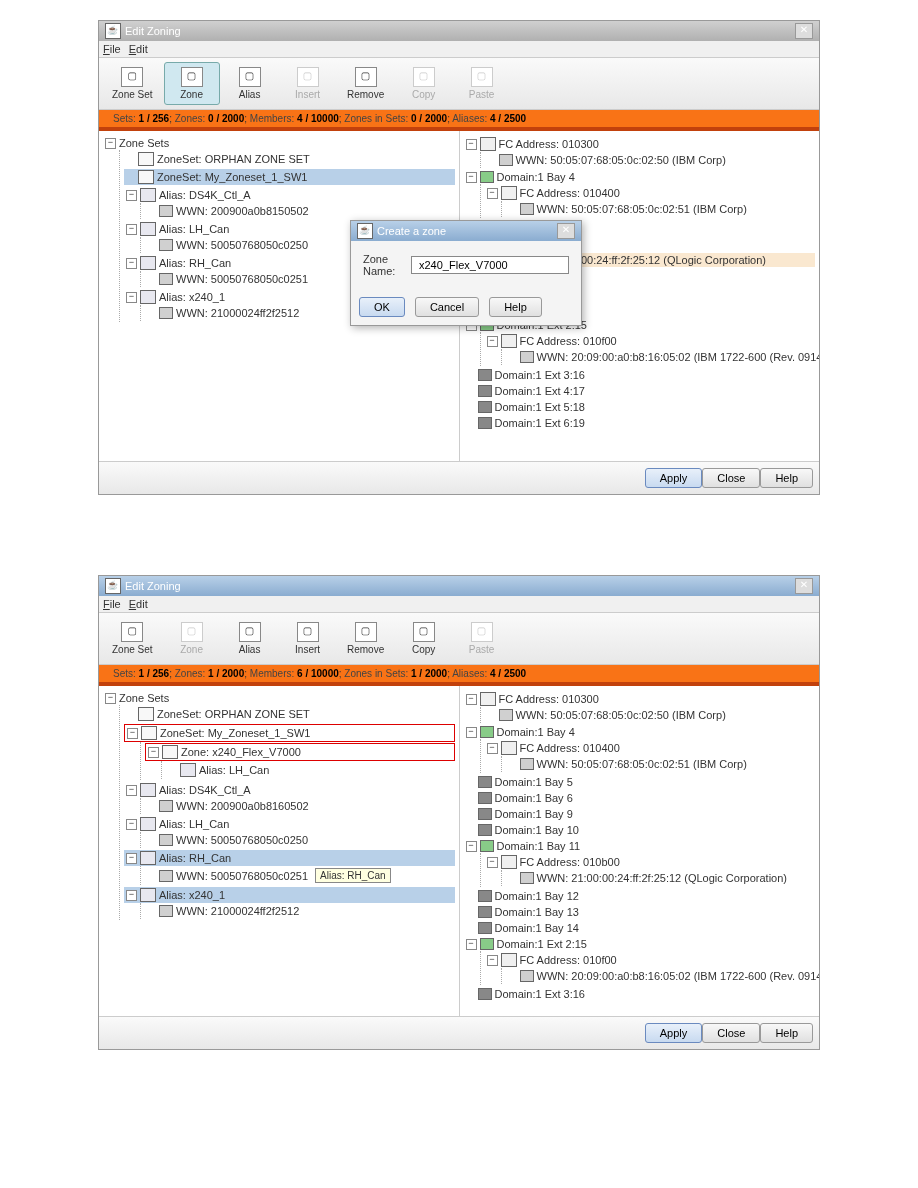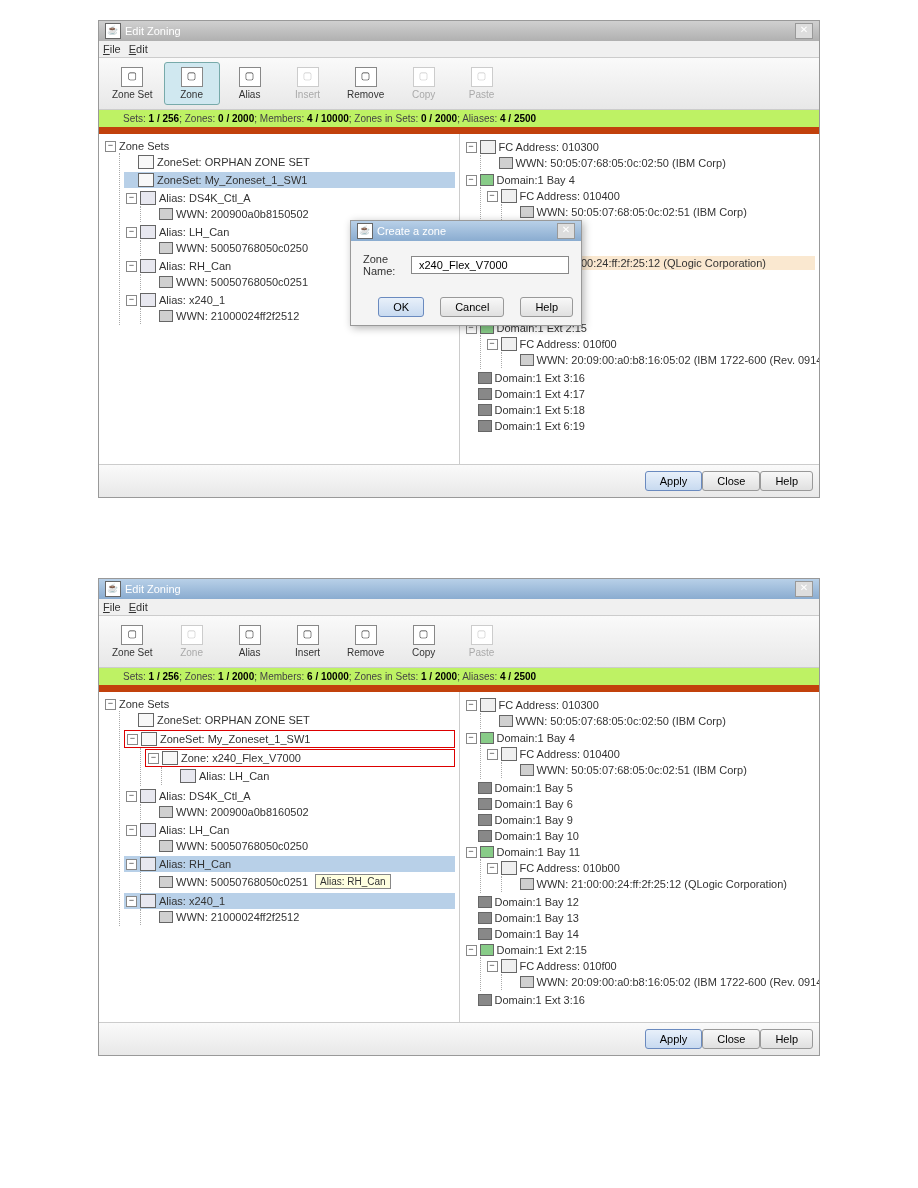--- a/index.html
+++ b/index.html
@@ -12,21 +12,21 @@
 .titlebar.inactive{background:linear-gradient(#d0d0d0,#b0b0b0)}
 .menubar{background:#f0f0f0;border-bottom:1px solid #ccc;padding:2px 4px;font-size:11px}
 .menubar span{margin-right:8px;cursor:pointer}
 .menubar span u{text-decoration:underline}
 .toolbar{background:linear-gradient(#fafafa,#e8e8e8);border-bottom:1px solid #ccc;padding:4px;display:flex;gap:2px}
 .tbtn{display:flex;flex-direction:column;align-items:center;padding:4px 8px;border:1px solid transparent;border-radius:3px;cursor:pointer;font-size:10px;min-width:38px}
 .tbtn.selected{border-color:#7aa;background:#d0e8f0}
 .tbtn.disabled{color:#aaa;cursor:default}
 .tbtn .ticon{width:20px;height:18px;border:1px solid #888;background:#fff;margin-bottom:2px;font-size:10px;text-align:center;line-height:16px}
 .tbtn.disabled .ticon{border-color:#ccc;color:#ccc}
-.statusbar{background:#bef264;border-bottom:7px solid #c2410c;padding:3px 24px;font-size:10px}
+.statusbar{background:#f97316;border-bottom:4px solid #c2410c;padding:3px 14px;font-size:10px}
 .statusbar b{color:#000}
 .statusbar .norm{color:#444}
 .content{display:flex;height:330px}
 .pane{flex:1;overflow:auto;padding:4px;border-right:1px solid #ccc;position:relative}
 .pane:last-child{border-right:none}
 .tree-node{padding:1px 0;white-space:nowrap}
 .tree-children{margin-left:16px;border-left:1px dotted #aaa;padding-left:4px}
 .node-line{display:flex;align-items:center;gap:3px;padding:1px 2px}
 .node-line.selected{background:#b8d0e8}
 .node-line.highlighted{background:#fae8d0}
@@ -39,21 +39,21 @@
 .nicon.dom{background:#8c8;width:12px;height:10px}
 .nicon.domgray{background:#888;width:12px;height:10px}
 .nicon.fc{background:#f0f0f0}
 .footer{background:linear-gradient(#fafafa,#e8e8e8);border-top:1px solid #ccc;padding:6px;display:flex;justify-content:flex-end;}
 .btn{padding:3px 14px;background:linear-gradient(#f8f8f8,#e0e0e0);border:1px solid #999;border-radius:3px;cursor:pointer;font-size:11px}
 .btn.primary{border-color:#6a8abf;background:linear-gradient(#e8f0fa,#c8daf0)}
 .dialog{position:absolute;left:350px;top:310px;width:230px;border:1px solid #999;background:#f4f4f4;box-shadow:2px 2px 8px rgba(0,0,0,0.3);z-index:10}
 .dialog .titlebar{background:linear-gradient(#b8d0e8,#8aacd0)}
 .dialog-body{padding:12px;display:flex;align-items:center;gap:12px}
 .dialog-body input{flex:1;padding:2px 7px;border:1px solid #888;font-size:11px}
-.dialog-foot{padding:8px;display:flex;justify-content:flex-end;gap:16px}
+.dialog-foot{padding:8px;display:flex;justify-content:flex-start;gap:10px}
 .tooltip{position:absolute;background:#ffffe0;border:1px solid #888;padding:1px 4px;font-size:10px;z-index:5}
 </style>
 </head>
 <body>
 
 <div class="page">
 <div class="watermark"></div>
 <div id="windows">
       <div style="position:relative">
         <div class="window">

